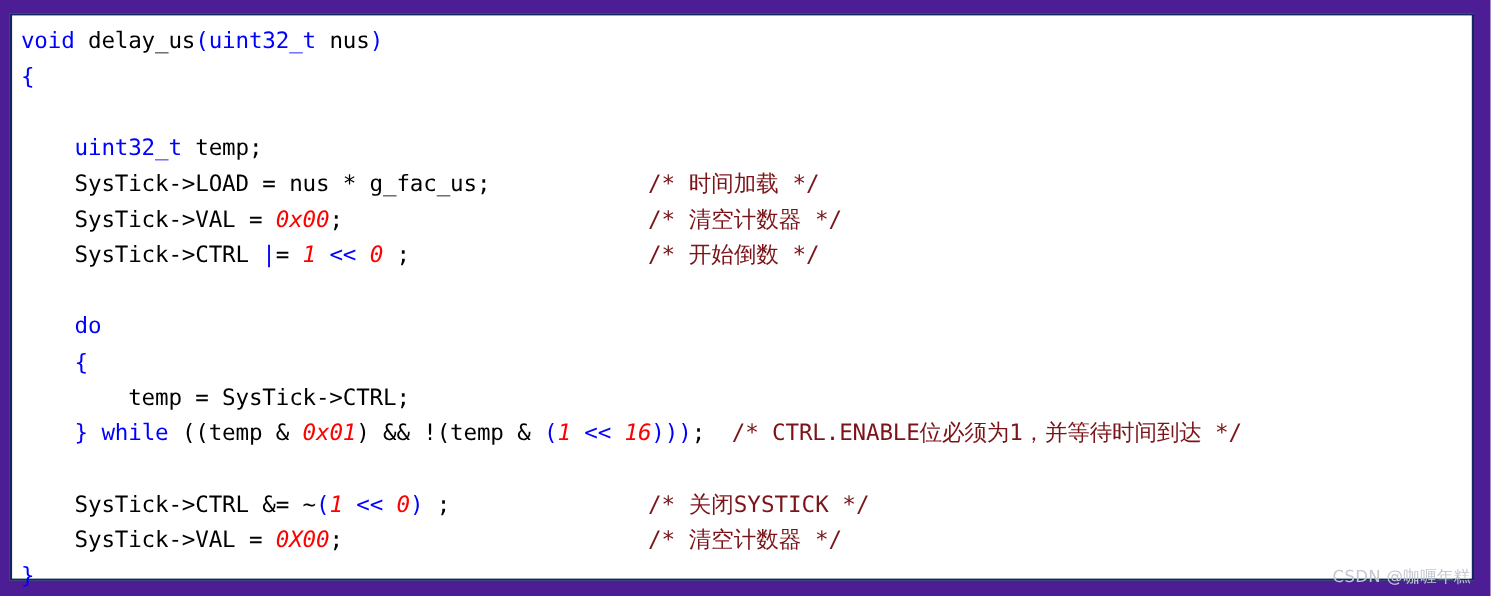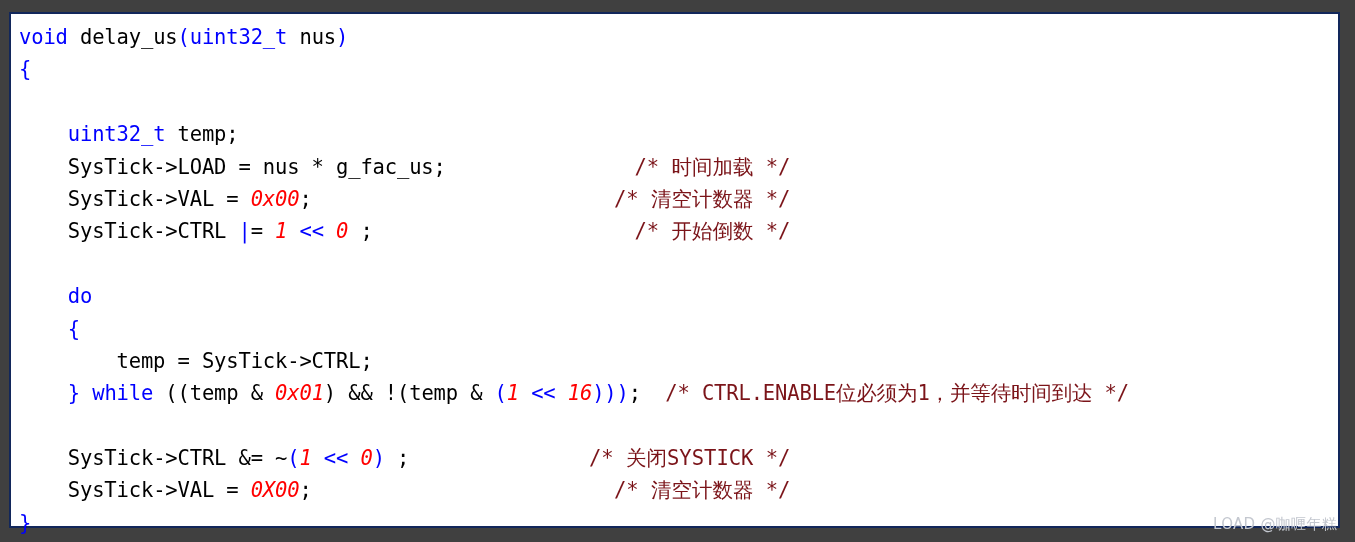--- a/index.html
+++ b/index.html
@@ -11,21 +11,21 @@
     width: 1355px;
     height: 542px;
     overflow: hidden;
     font-family: "DejaVu Sans Mono", "Liberation Mono", monospace;
   }
 
   #stage {
     position: relative;
     width: 1355px;
     height: 542px;
-    background: #404040;
+    background: #4c1d95;
   }
 
   
   #code-frame {
     position: absolute;
     left: 9px;
     top: 12px;
     width: 1331px;
     height: 516px;
     box-sizing: border-box;
@@ -63,21 +63,21 @@
   .cmt-col {
     position: absolute;
     left: 578px;
     top: 7px;
     white-space: pre;
     font-family: "DejaVu Sans Mono", "Liberation Mono", monospace;
     font-size: 20.5px;
     line-height: 32.4px;
     color: #7b1419;
   }
-  .cmt-col .line { height: 32.4px; text-align: right; }
+  .cmt-col .line { height: 32.4px; }
 
   #watermark {
     position: absolute;
     right: 18px;
     bottom: 8px;
     font-family: "DejaVu Sans", "Liberation Sans", sans-serif;
     font-size: 15px;
     color: #c3c7cf;
     white-space: pre;
     letter-spacing: 0.3px;
@@ -89,15 +89,15 @@
 <div id="stage">
 
   <div id="code-frame">
 
     <div id="code-listing"><div class="line"><span class="kw">void</span><span class="plain"> delay_us</span><span class="pun">(</span><span class="kw">uint32_t</span><span class="plain"> nus</span><span class="pun">)</span></div><div class="line"><span class="pun">{</span></div><div class="line blank">&nbsp;</div><div class="line"><span class="plain">    </span><span class="kw">uint32_t</span><span class="plain"> temp;</span></div><div class="line"><span class="plain">    </span><span class="plain">SysTick-&gt;LOAD = nus * g_fac_us;</span></div><div class="line"><span class="plain">    </span><span class="plain">SysTick-&gt;VAL = </span><span class="num">0x00</span><span class="plain">;</span></div><div class="line"><span class="plain">    </span><span class="plain">SysTick-&gt;CTRL </span><span class="pun">|</span><span class="plain">= </span><span class="num">1</span><span class="pun"> &lt;&lt; </span><span class="num">0</span><span class="plain"> ;</span></div><div class="line blank">&nbsp;</div><div class="line"><span class="plain">    </span><span class="kw">do</span></div><div class="line"><span class="plain">    </span><span class="pun">{</span></div><div class="line"><span class="plain">        </span><span class="plain">temp = SysTick-&gt;CTRL;</span></div><div class="line"><span class="plain">    </span><span class="pun">}</span><span class="plain"> </span><span class="kw">while</span><span class="plain"> ((temp &amp; </span><span class="num">0x01</span><span class="plain">) &amp;&amp; !(temp &amp; </span><span class="pun">(</span><span class="num">1</span><span class="pun"> &lt;&lt; </span><span class="num">16</span><span class="pun">)</span><span class="pun">)</span><span class="pun">)</span><span class="plain">;  </span><span class="cmt">/* CTRL.ENABLE位必须为1，并等待时间到达 */</span></div><div class="line blank">&nbsp;</div><div class="line"><span class="plain">    </span><span class="plain">SysTick-&gt;CTRL &amp;= ~</span><span class="pun">(</span><span class="num">1</span><span class="pun"> &lt;&lt; </span><span class="num">0</span><span class="pun">)</span><span class="plain"> ;</span></div><div class="line"><span class="plain">    </span><span class="plain">SysTick-&gt;VAL = </span><span class="num">0X00</span><span class="plain">;</span></div><div class="line"><span class="pun">}</span></div></div>
 
     <div class="cmt-col"><div class="line">&nbsp;</div><div class="line">&nbsp;</div><div class="line">&nbsp;</div><div class="line">&nbsp;</div><div class="line">/* 时间加载 */</div><div class="line">/* 清空计数器 */</div><div class="line">/* 开始倒数 */</div><div class="line">&nbsp;</div><div class="line">&nbsp;</div><div class="line">&nbsp;</div><div class="line">&nbsp;</div><div class="line">&nbsp;</div><div class="line">&nbsp;</div><div class="line">/* 关闭SYSTICK */</div><div class="line">/* 清空计数器 */</div><div class="line">&nbsp;</div></div>
 
   </div>
 
-  <div id="watermark">LOAD @咖喱年糕</div>
+  <div id="watermark">CSDN @咖喱年糕</div>
 
 </div>
 
 </body></html>

